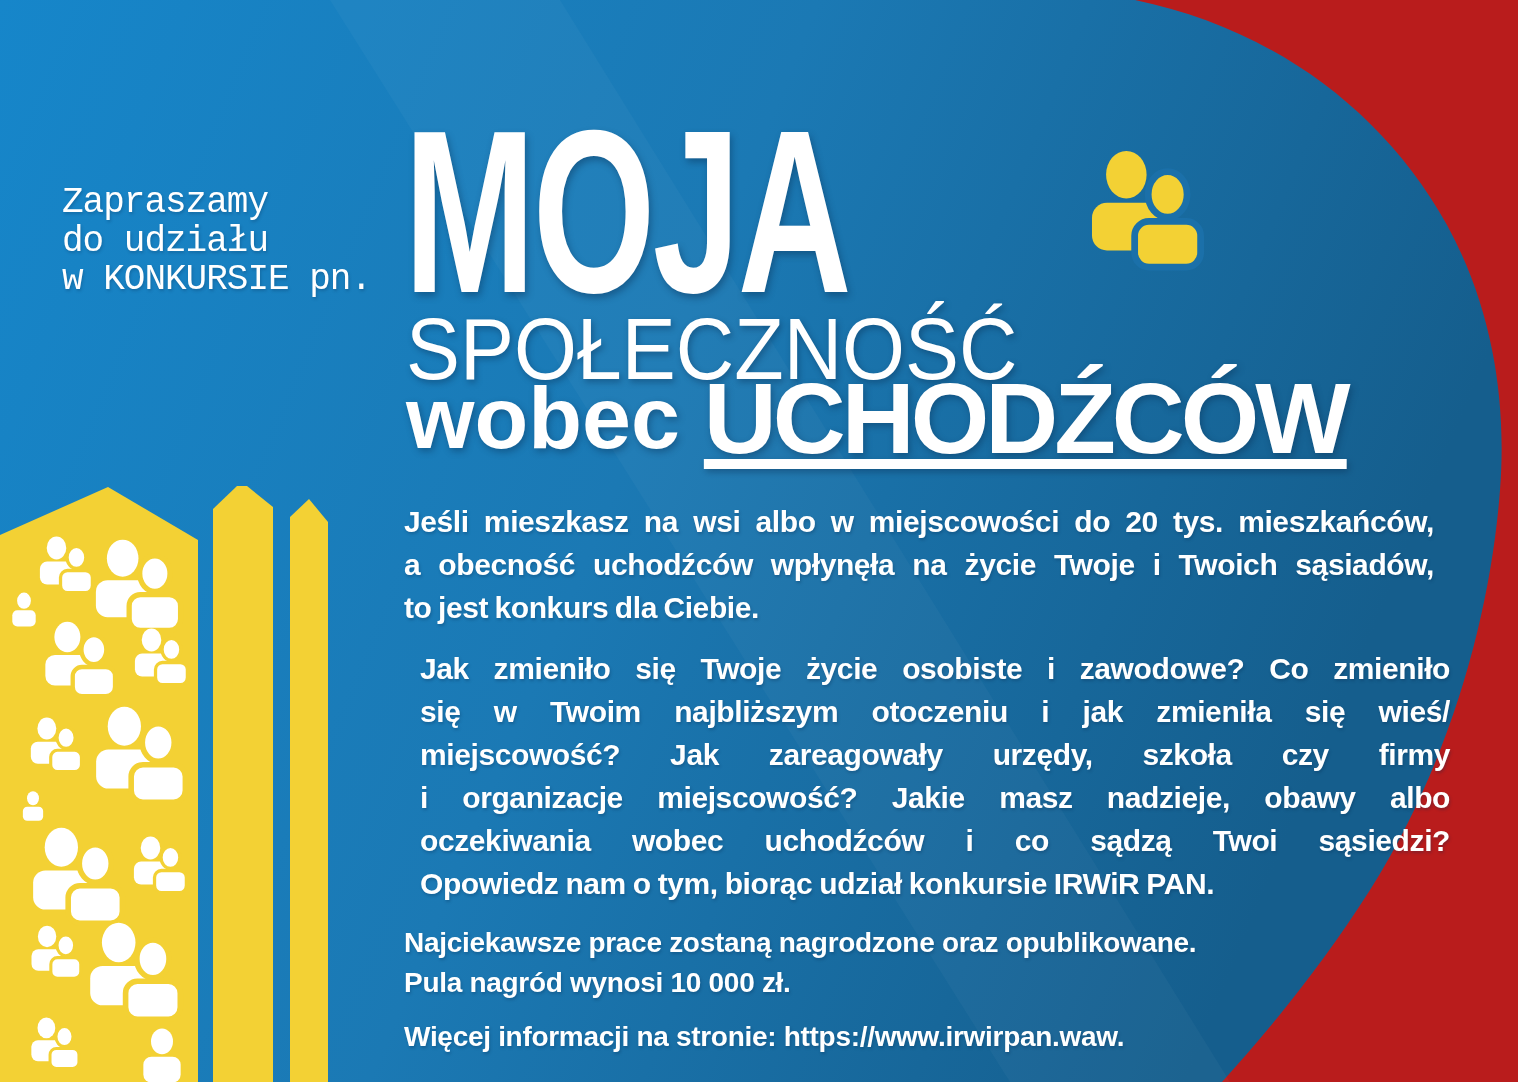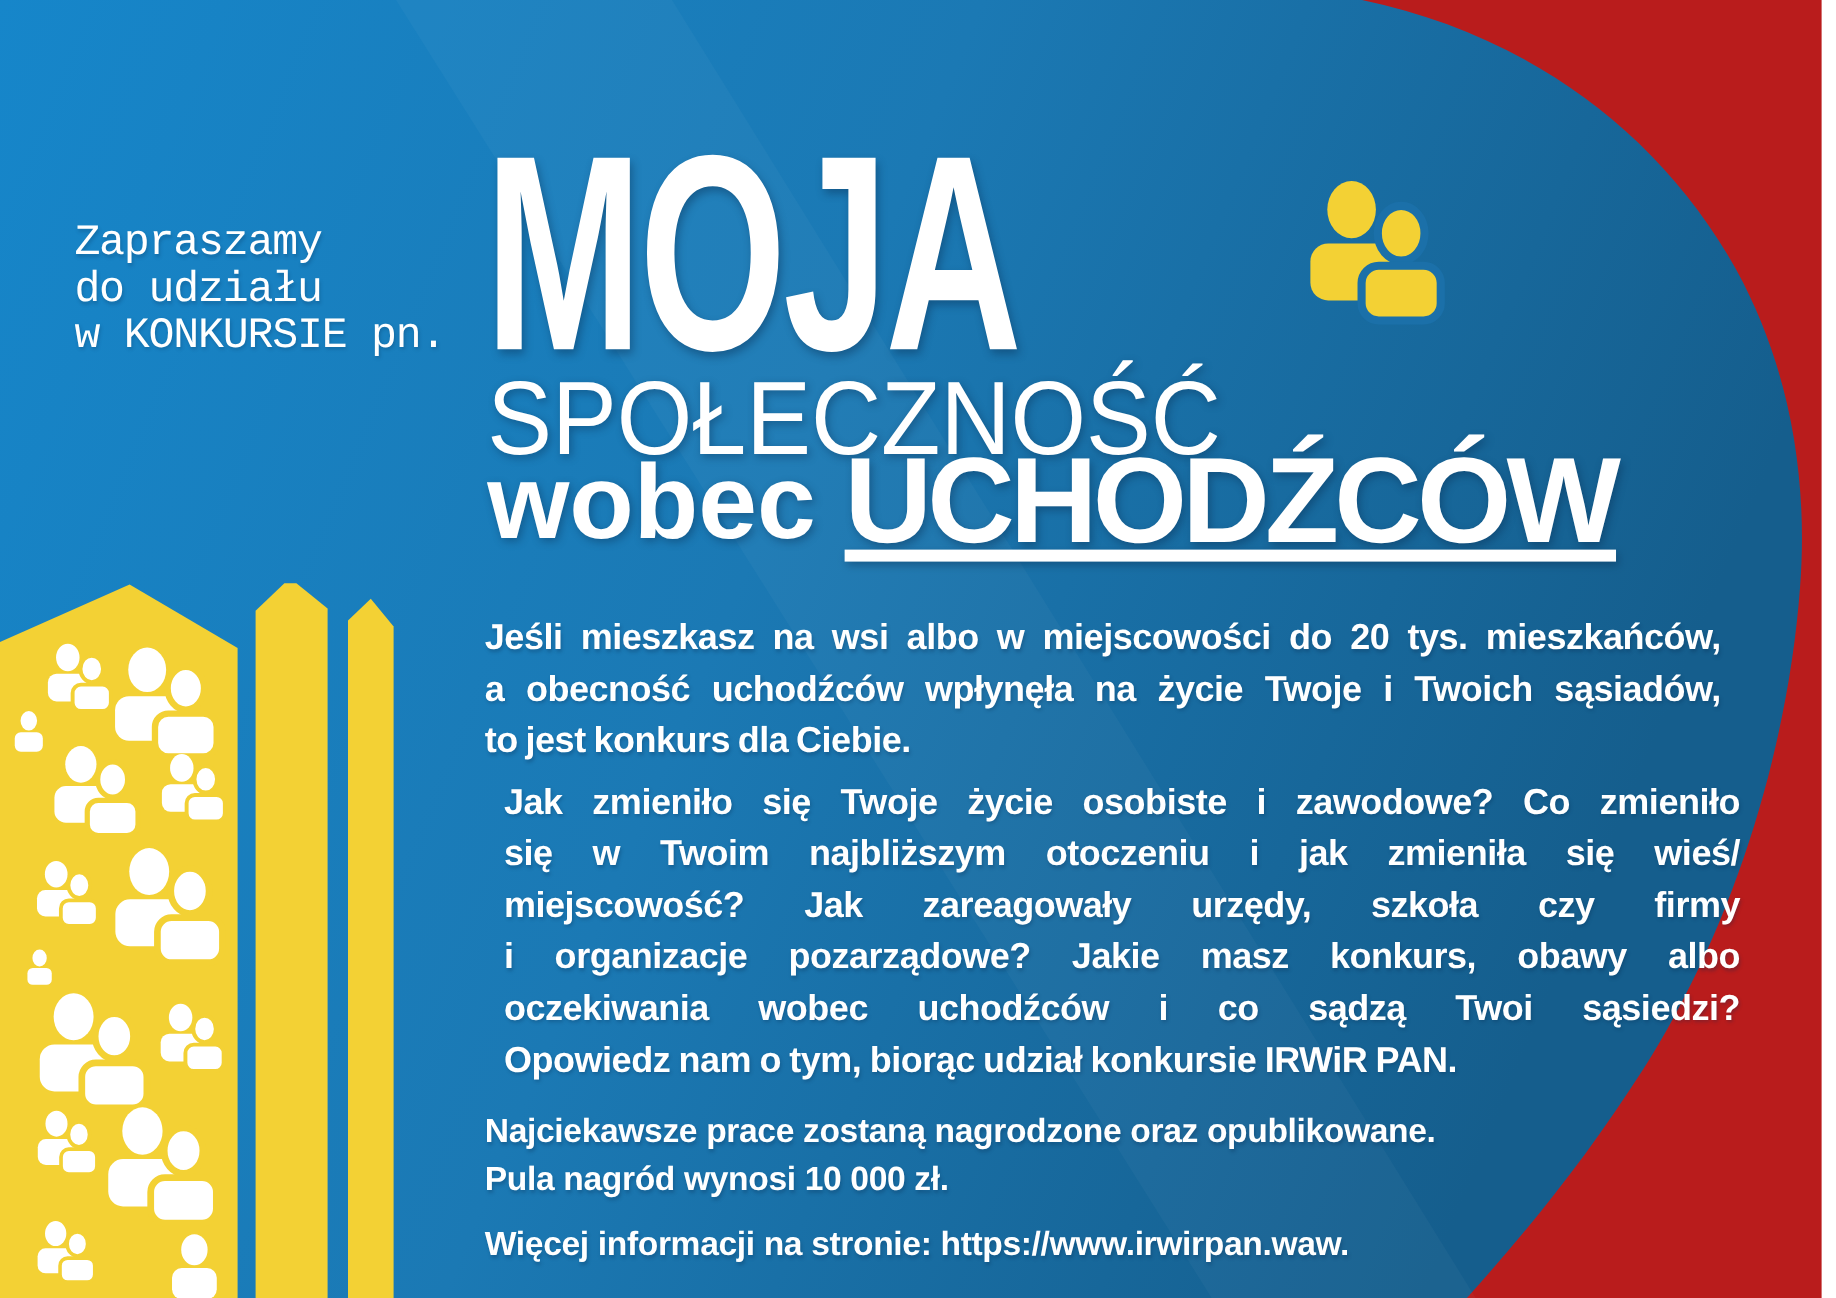--- a/index.html
+++ b/index.html
@@ -40,21 +40,21 @@
   }
   .title-row{
     left:406px;top:368px;display:flex;align-items:flex-end;gap:24px;white-space:nowrap;
     text-shadow:2px 3px 7px rgba(8,40,74,.4);
   }
   .title-wobec{font-size:88px;font-weight:700;line-height:100px;}
   .title-uchodzcow{font-size:101px;font-weight:700;line-height:100px;letter-spacing:-4px;text-decoration:underline;}
 
   
   .copy{font-weight:700;text-shadow:1px 2px 3px rgba(8,40,74,.28);}
-  .para1{left:404px;top:500px;width:1030px;font-size:30px;line-height:43px;letter-spacing:-0.4px;word-spacing:-1.5px;margin-top:10px;}
+  .para1{left:404px;top:500px;width:1030px;font-size:30px;line-height:43px;letter-spacing:-0.4px;word-spacing:-1.5px;}
   .para2{left:420px;top:647px;width:1030px;font-size:30px;line-height:43px;letter-spacing:-0.4px;word-spacing:-1px;}
   .justify .line{text-align:justify;text-align-last:justify;}
   .justify .line:last-child{text-align-last:auto;}
   .awards{left:404px;top:896px;font-size:28px;line-height:40px;letter-spacing:-0.3px;margin-top:27px;}
   .info{left:404px;top:1018px;font-size:28px;line-height:38px;letter-spacing:-0.3px;}
 </style>
 </head>
 <body>
 
 <div class="poster">
@@ -127,21 +127,21 @@
   <div class="abs copy para1 justify">
       <div class="line">Jeśli mieszkasz na wsi albo w miejscowości do 20 tys. mieszkańców,</div>
       <div class="line">a obecność uchodźców wpłynęła na życie Twoje i Twoich sąsiadów,</div>
       <div class="line">to jest konkurs dla Ciebie.</div>
     </div>
 
   <div class="abs copy para2 justify">
       <div class="line">Jak zmieniło się Twoje życie osobiste i zawodowe? Co zmieniło</div>
       <div class="line">się w Twoim najbliższym otoczeniu i jak zmieniła się wieś/</div>
       <div class="line">miejscowość? Jak zareagowały urzędy, szkoła czy firmy</div>
-      <div class="line">i organizacje pozarządowe? Jakie masz konkurs, obawy albo</div>
+      <div class="line">i organizacje miejscowość? Jakie masz nadzieje, obawy albo</div>
       <div class="line">oczekiwania wobec uchodźców i co sądzą Twoi sąsiedzi?</div>
       <div class="line">Opowiedz nam o tym, biorąc udział konkursie IRWiR PAN.</div>
     </div>
 
   <div class="abs copy awards">
       <div class="line">Najciekawsze prace zostaną nagrodzone oraz opublikowane.</div>
       <div class="line">Pula nagród wynosi 10 000 zł.</div>
     </div>
 
   <div class="abs copy info">

